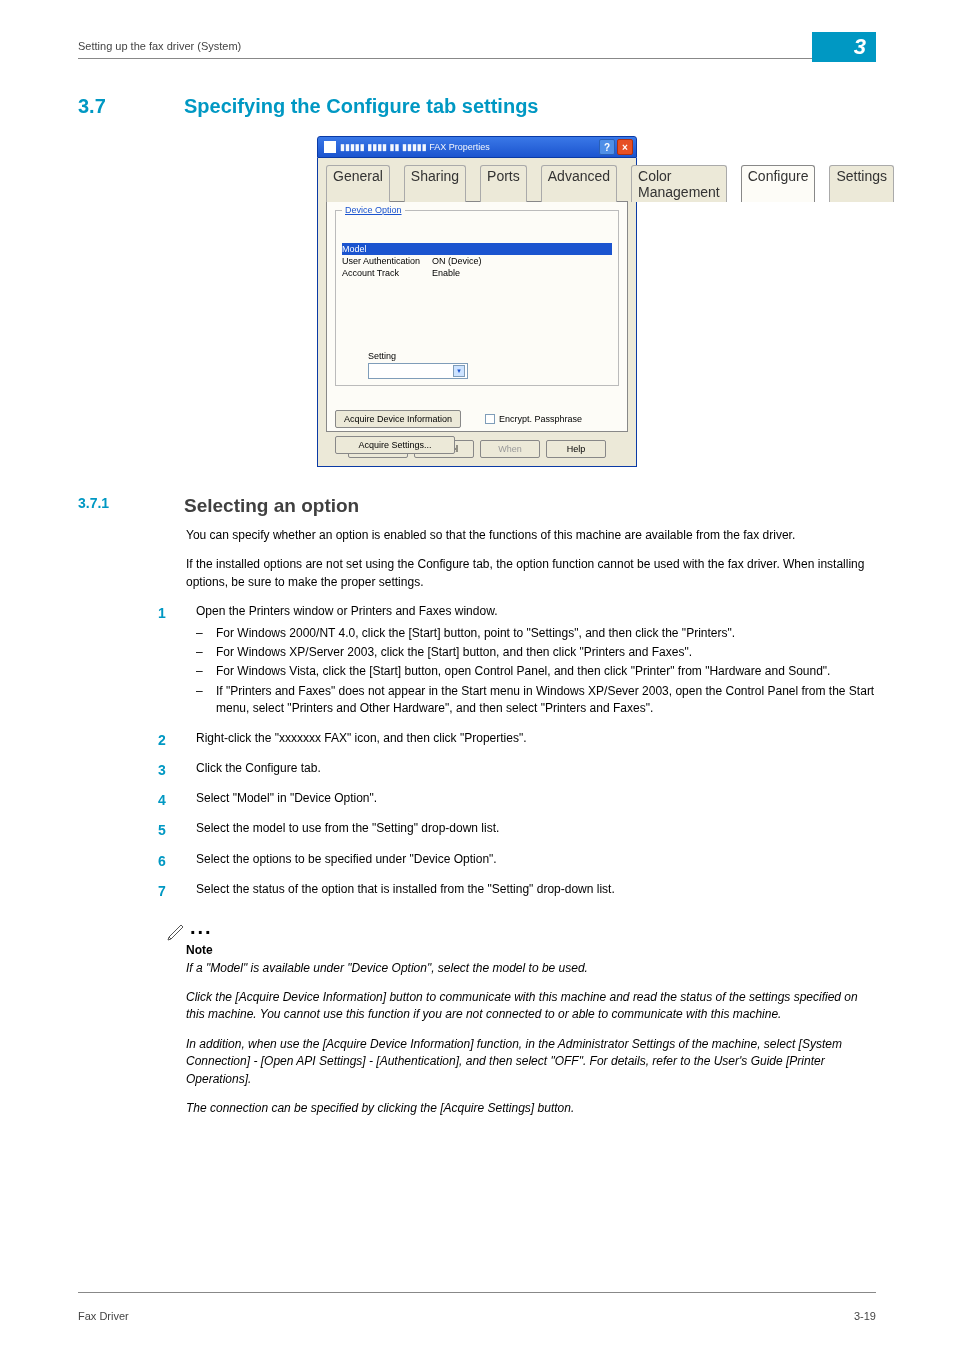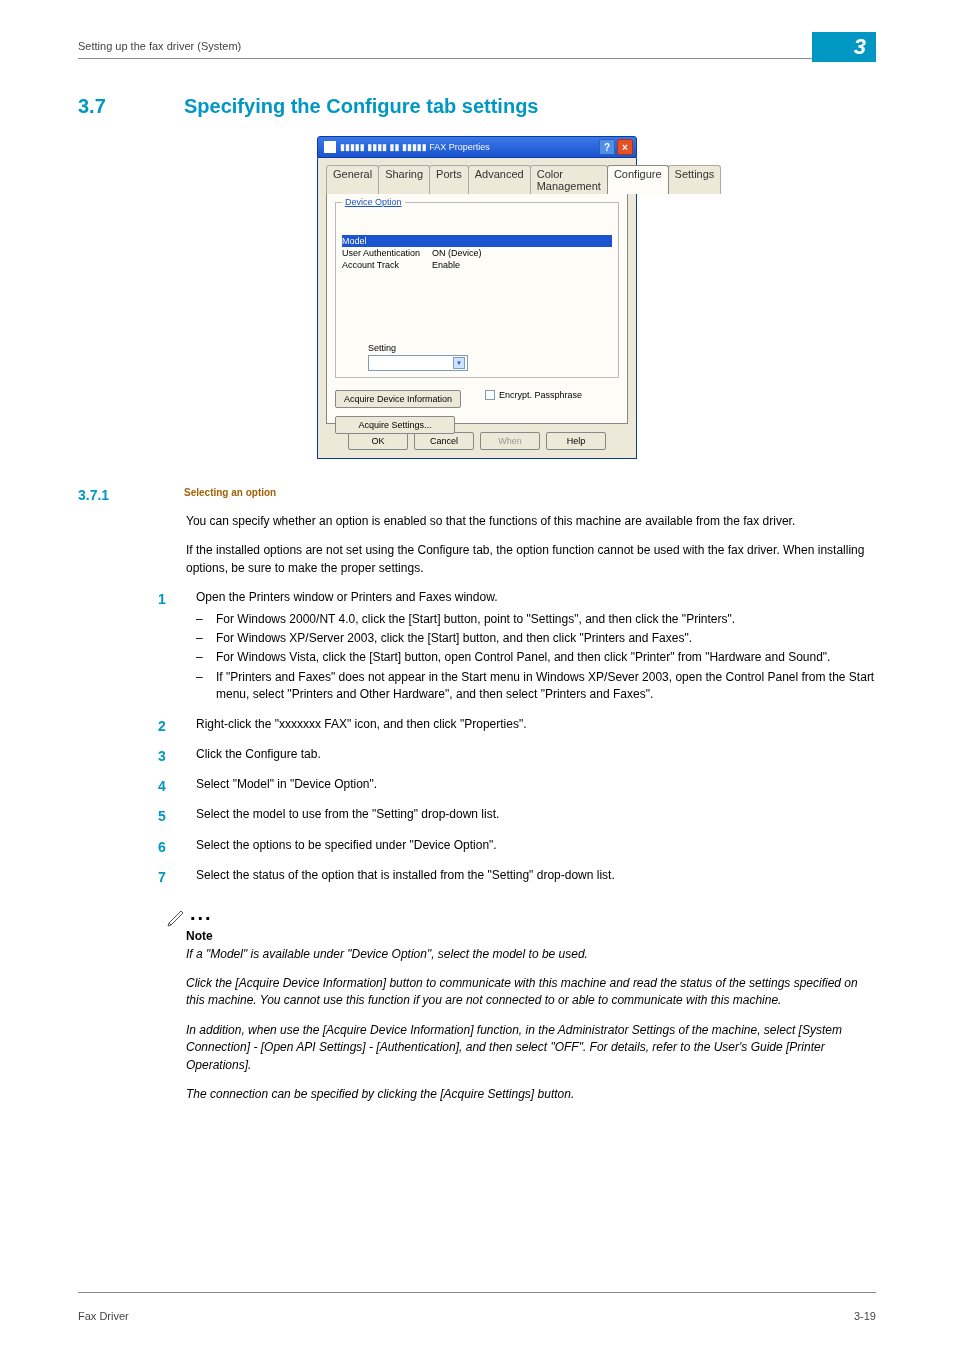--- a/index.html
+++ b/index.html
@@ -72,23 +72,23 @@
     margin-bottom: 10px;
   }
   .subsection-num {
     color: #0098c3;
     font-weight: bold;
     font-size: 14px;
     width: 70px;
     flex-shrink: 0;
   }
   .subsection-title {
-    color: #a16207;
-    font-weight: bold;
-    font-size: 10px;
+    color: #404040;
+    font-weight: bold;
+    font-size: 19px;
   }
   .body-indent {
     margin-left: 108px;
     font-size: 12px;
     line-height: 1.45;
   }
   .body-para { margin-bottom: 12px; }
   .step-row {
     display: flex;
     gap: 20px;
@@ -171,22 +171,23 @@
   }
   .sysbtn.help { background:#4f8fe7; border-color:#2a5fb5; }
   .dlg-body {
     background:#ece9d8;
     border:1px solid #0a3aa5;
     border-top:none;
     padding: 6px 8px 8px 8px;
   }
   .tabstrip {
     display:flex;
-    font-size:11px;
+    font-size:14px;
     border-bottom:1px solid #888;
+    gap:15px;
   }
   .tab {
     padding: 2px 6px;
     border:1px solid #aaa;
     border-bottom:none;
     background:#ece9d8;
     margin-right:-1px;
     border-radius:3px 3px 0 0;
     position:relative;
     top:1px;
@@ -325,21 +326,21 @@
           </div>
           <div class="setting-row">
             <span>Setting</span>
           </div>
           <div class="setting-row" style="margin-top:2px;">
             <div class="setting-select">
               <div class="dd-arrow">▾</div>
             </div>
           </div>
         </div>
-        <div style="display:flex;gap:24px;align-items:flex-start;margin-top:12px;">
+        <div style="display:flex;gap:24px;align-items:center;margin-top:24px;">
           <div class="dlg-btn">Acquire Device Information</div>
           <div style="display:flex;align-items:center;gap:4px;">
             <span class="checkbox"></span>
             <span>Encrypt. Passphrase</span>
           </div>
         </div>
         <div style="margin-top:8px;">
           <div class="dlg-btn" style="width:120px;">Acquire Settings...</div>
         </div>
       </div>

